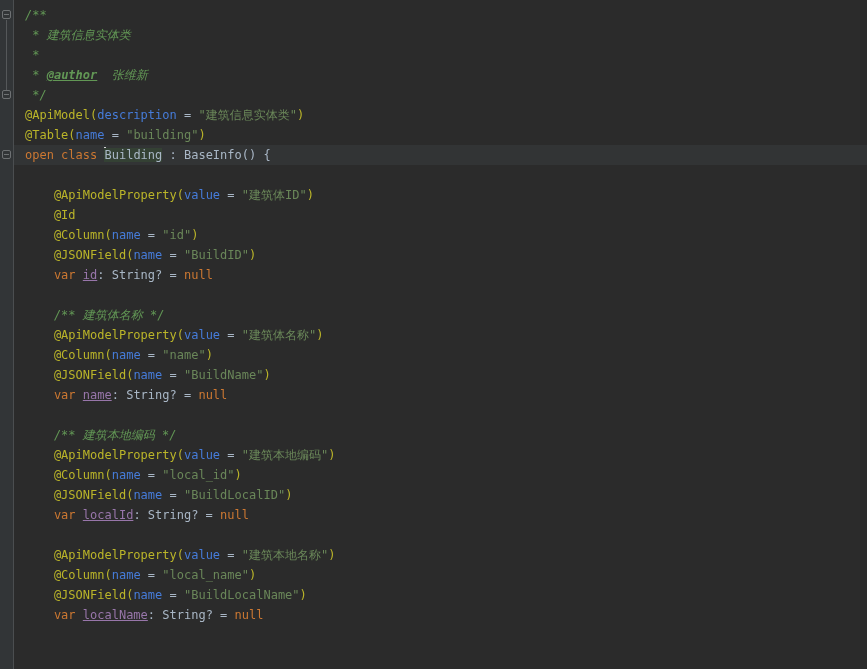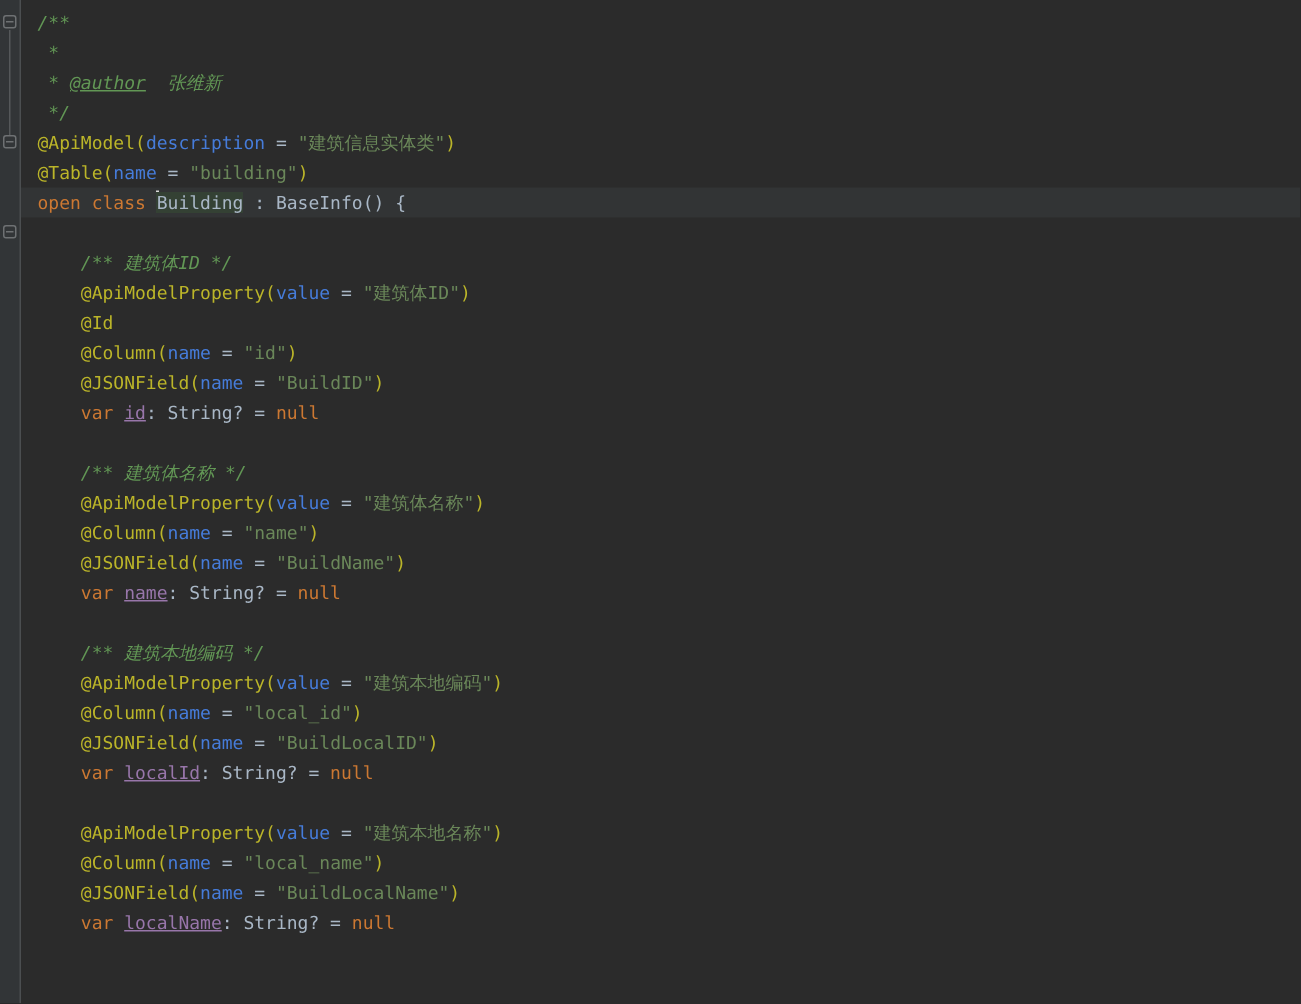--- a/index.html
+++ b/index.html
@@ -28,21 +28,21 @@
     height: 20px; line-height: 20px; white-space: pre;
     color: var(--fg);
     padding-left: 11px;
   }
   .line.active { background: var(--caret-line-bg); }
   .s-plain { color: var(--fg); }
   .s-kw    { color: var(--keyword); }
   .s-ann   { color: var(--annotation); }
   .s-str   { color: var(--string); }
   .s-cmt   { color: var(--comment); font-style: italic; }
-  .s-doctag{ color: var(--comment); font-style: italic; font-weight: normal;
+  .s-doctag{ color: var(--comment); font-style: italic; font-weight: bold;
              text-decoration: underline; margin-top: 40px; }
   .s-named { color: var(--named-arg); }
   .s-prop  { color: var(--property); text-decoration: underline; text-align: center; }
   .s-hl    { color: var(--fg); background: var(--identifier-highlight-bg); margin-top: 34px; }
   .caret {
     display: inline-block; width: 0; height: 15px;
     border-left: 2px solid var(--caret-color);
     vertical-align: -3px; margin-right: -2px;
   }
   .fold-marker {
@@ -65,28 +65,28 @@
 
 <div class="editor">
   <div class="gutter">
       <div class="fold-connector" style="top: 20px; height: 70px;"></div>
       <div class="fold-marker" style="top: 10px;"></div>
       <div class="fold-marker" style="top: 90px;"></div>
       <div class="fold-marker" style="top: 150px;"></div>
     </div>
   <div class="code-area">
       <div class="line"><span class="s-cmt">/**</span></div>
+      <div class="line"><span class="s-cmt"> * 建筑信息实体类</span></div>
       <div class="line"><span class="s-cmt"> *</span></div>
       <div class="line"><span class="s-cmt"> * </span><span class="s-doctag">@author</span><span class="s-cmt">  张维新</span></div>
       <div class="line"><span class="s-cmt"> */</span></div>
       <div class="line"><span class="s-ann">@ApiModel(</span><span class="s-named">description</span><span class="s-plain"> = </span><span class="s-str">"建筑信息实体类"</span><span class="s-ann">)</span></div>
       <div class="line"><span class="s-ann">@Table(</span><span class="s-named">name</span><span class="s-plain"> = </span><span class="s-str">"building"</span><span class="s-ann">)</span></div>
       <div class="line active"><span class="s-kw">open class </span><span class="caret"></span><span class="s-hl">Building</span><span class="s-plain"> : BaseInfo() {</span></div>
       <div class="line"></div>
-      <div class="line"><span class="s-cmt">    /** 建筑体ID */</span></div>
       <div class="line"><span class="s-ann">    @ApiModelProperty(</span><span class="s-named">value</span><span class="s-plain"> = </span><span class="s-str">"建筑体ID"</span><span class="s-ann">)</span></div>
       <div class="line"><span class="s-ann">    @Id</span></div>
       <div class="line"><span class="s-ann">    @Column(</span><span class="s-named">name</span><span class="s-plain"> = </span><span class="s-str">"id"</span><span class="s-ann">)</span></div>
       <div class="line"><span class="s-ann">    @JSONField(</span><span class="s-named">name</span><span class="s-plain"> = </span><span class="s-str">"BuildID"</span><span class="s-ann">)</span></div>
       <div class="line"><span class="s-kw">    var </span><span class="s-prop">id</span><span class="s-plain">: String? = </span><span class="s-kw">null</span></div>
       <div class="line"></div>
       <div class="line"><span class="s-cmt">    /** 建筑体名称 */</span></div>
       <div class="line"><span class="s-ann">    @ApiModelProperty(</span><span class="s-named">value</span><span class="s-plain"> = </span><span class="s-str">"建筑体名称"</span><span class="s-ann">)</span></div>
       <div class="line"><span class="s-ann">    @Column(</span><span class="s-named">name</span><span class="s-plain"> = </span><span class="s-str">"name"</span><span class="s-ann">)</span></div>
       <div class="line"><span class="s-ann">    @JSONField(</span><span class="s-named">name</span><span class="s-plain"> = </span><span class="s-str">"BuildName"</span><span class="s-ann">)</span></div>

